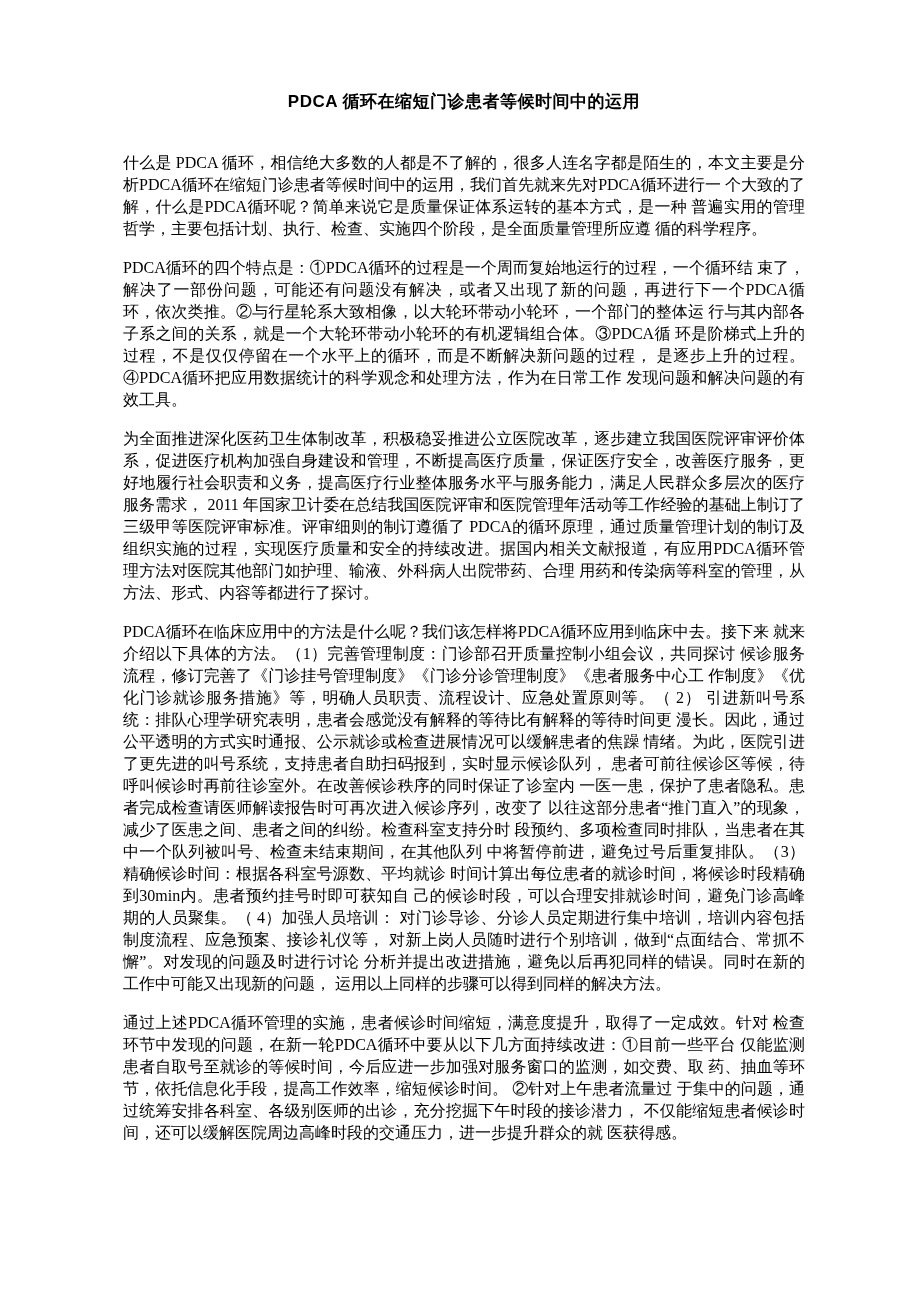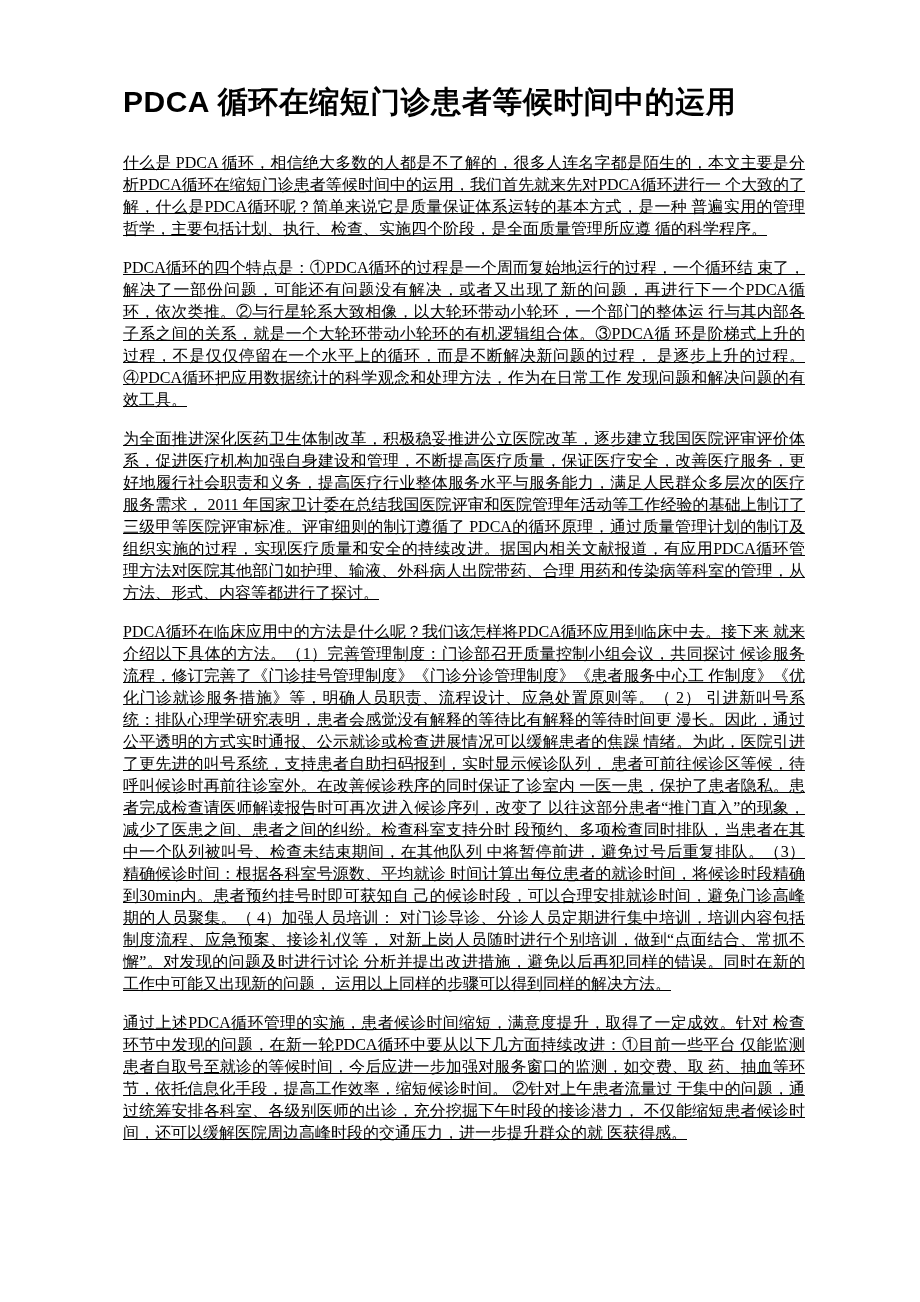--- a/index.html
+++ b/index.html
@@ -16,36 +16,35 @@
     .doc-page {
       box-sizing: border-box;
       width: 920px;
       height: 1302px;
       padding: 86px 115px 0 123px;
       background: #ffffff;
     }
     .doc-title {
       font-family: "Liberation Sans", "DejaVu Sans", sans-serif;
       font-weight: bold;
-      font-size: 30px;
+      font-size: 17px;
       line-height: 32px;
-      text-align: left;
+      text-align: center;
       letter-spacing: 0.5px;
       margin: 0 0 34px 0;
       color: #000000;
     }
     .doc-body p {
       font-family: "Liberation Serif", "DejaVu Serif", serif;
       font-size: 16px;
       line-height: 22px;
       text-align: justify;
       text-justify: inter-ideograph;
       margin: 0 0 17px 0;
       color: #000000;
-      text-decoration: underline;
     }
   </style>
 </head>
 <body>
 
 <div class="doc-page">
   <h1 class="doc-title">PDCA 循环在缩短门诊患者等候时间中的运用</h1>
   <div class="doc-body">
     <p>什么是 PDCA 循环，相信绝大多数的人都是不了解的，很多人连名字都是陌生的，本文主要是分析PDCA循环在缩短门诊患者等候时间中的运用，我们首先就来先对PDCA循环进行一 个大致的了解，什么是PDCA循环呢？简单来说它是质量保证体系运转的基本方式，是一种 普遍实用的管理哲学，主要包括计划、执行、检查、实施四个阶段，是全面质量管理所应遵 循的科学程序。</p>
     <p>PDCA循环的四个特点是：①PDCA循环的过程是一个周而复始地运行的过程，一个循环结 束了，解决了一部份问题，可能还有问题没有解决，或者又出现了新的问题，再进行下一个PDCA循环，依次类推。②与行星轮系大致相像，以大轮环带动小轮环，一个部门的整体运 行与其内部各子系之间的关系，就是一个大轮环带动小轮环的有机逻辑组合体。③PDCA循 环是阶梯式上升的过程，不是仅仅停留在一个水平上的循环，而是不断解决新问题的过程， 是逐步上升的过程。④PDCA循环把应用数据统计的科学观念和处理方法，作为在日常工作 发现问题和解决问题的有效工具。</p>

